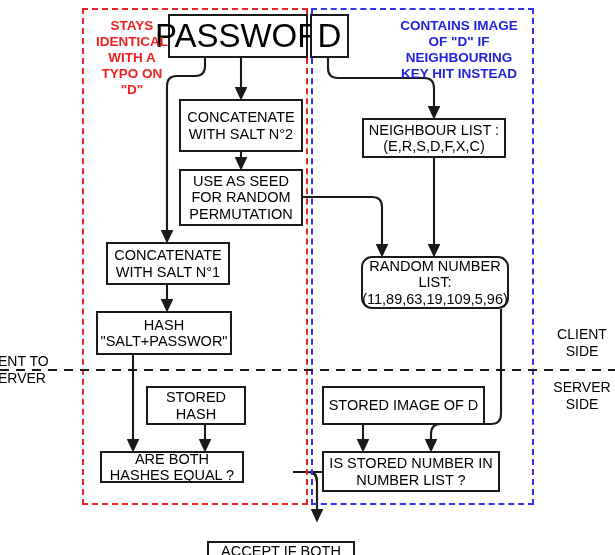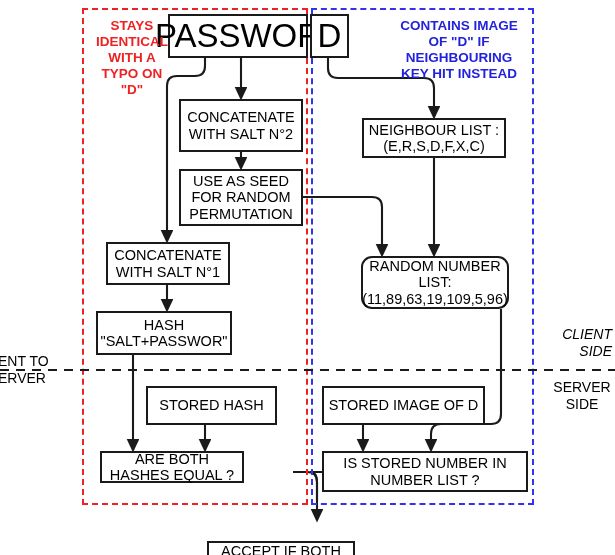--- a/index.html
+++ b/index.html
@@ -130,48 +130,48 @@
   <div class="node small" style="left:106px; top:242px; width:124px; height:43px;">CONCATENATE
 WITH SALT N°1</div>
 
   <div class="node small" style="left:361px; top:256px; width:148px; height:53px;border-radius:11px;">RANDOM NUMBER
 LIST:
 (11,89,63,19,109,5,96)</div>
 
   <div class="node small" style="left:96px; top:311px; width:136px; height:44px;">HASH
 "SALT+PASSWOR"</div>
 
-  <div class="node small" style="left:146px; top:386px; width:131px; height:39px;">STORED HASH</div>
+  <div class="node small" style="left:146px; top:386px; width:100px; height:39px;">STORED HASH</div>
 
   <div class="node small" style="left:322px; top:386px; width:163px; height:39px;">STORED IMAGE OF D</div>
 
   <div class="node small" style="left:100px; top:451px; width:144px; height:32px;">ARE BOTH
 HASHES EQUAL ?</div>
 
-  <div class="node small" style="left:322px; top:451px; width:206px; height:41px;">IS STORED NUMBER IN
+  <div class="node small" style="left:322px; top:451px; width:178px; height:41px;">IS STORED NUMBER IN
 NUMBER LIST ?</div>
 
   <div class="node small" style="left:207px; top:541px; width:148px; height:36px;">ACCEPT IF BOTH
 TRUE</div>
 
   <div class="note red" style="left:92px; top:18px; width:80px;">STAYS
 IDENTICAL
 WITH A
 TYPO ON
 "D"</div>
 
   <div class="note blue" style="left:386px; top:18px; width:146px;">CONTAINS IMAGE
 OF "D" IF
 NEIGHBOURING
 KEY HIT INSTEAD</div>
 
   <div class="sidelabel" style="left:-2px; top:353px; width:78px;">ENT TO
 ERVER</div>
 
-  <div class="sidelabel" style="left:552px; top:326px; width:60px; text-align:right;font-style:italic;">CLIENT
+  <div class="sidelabel" style="left:552px; top:326px; width:60px; text-align:center;">CLIENT
 SIDE</div>
 
   <div class="sidelabel" style="left:552px; top:379px; width:60px; text-align:center;">SERVER
 SIDE</div>
 
   <svg class="layer" viewBox="0 0 615 555" style="z-index:5;">
     <line x1="0" y1="370" x2="615" y2="370" stroke="#1a1a1a" stroke-width="2" stroke-dasharray="9 7"></line>
   </svg>
 
 </div>

